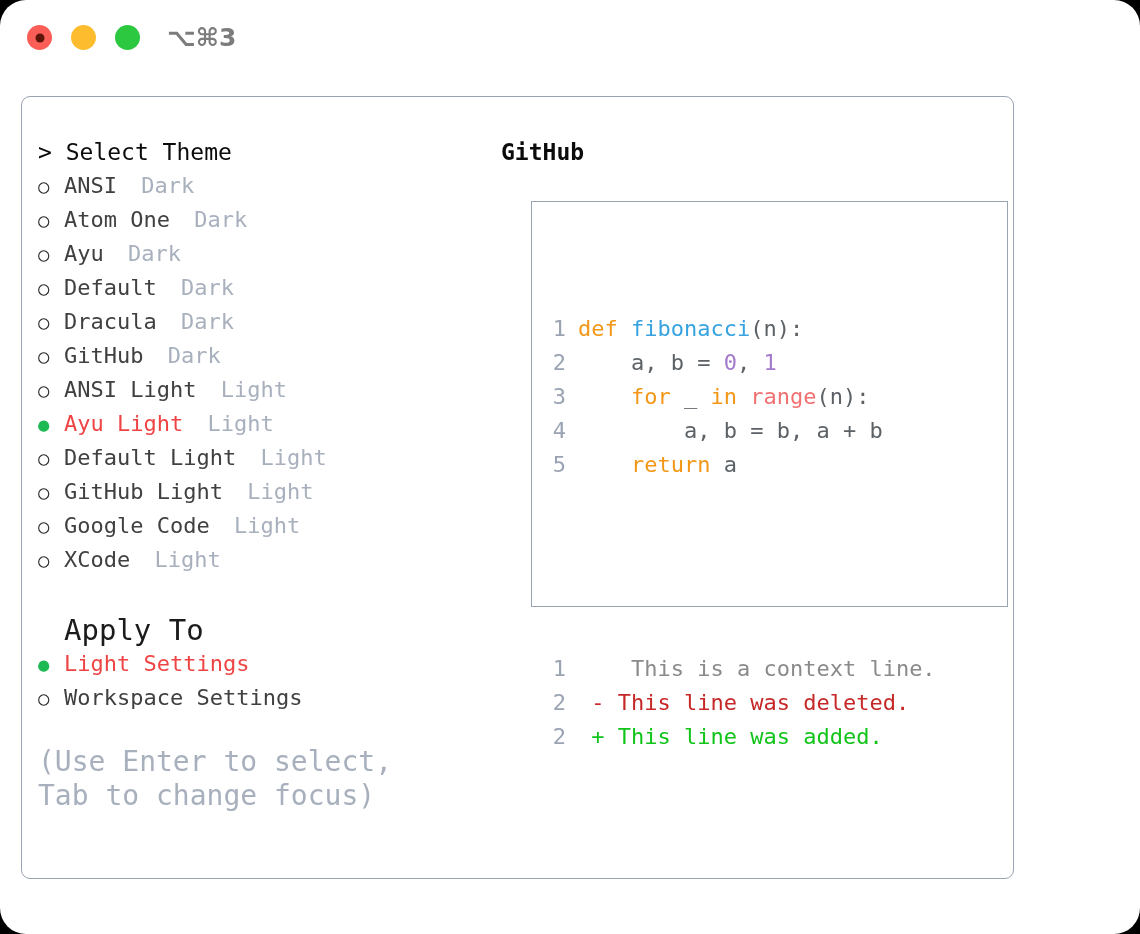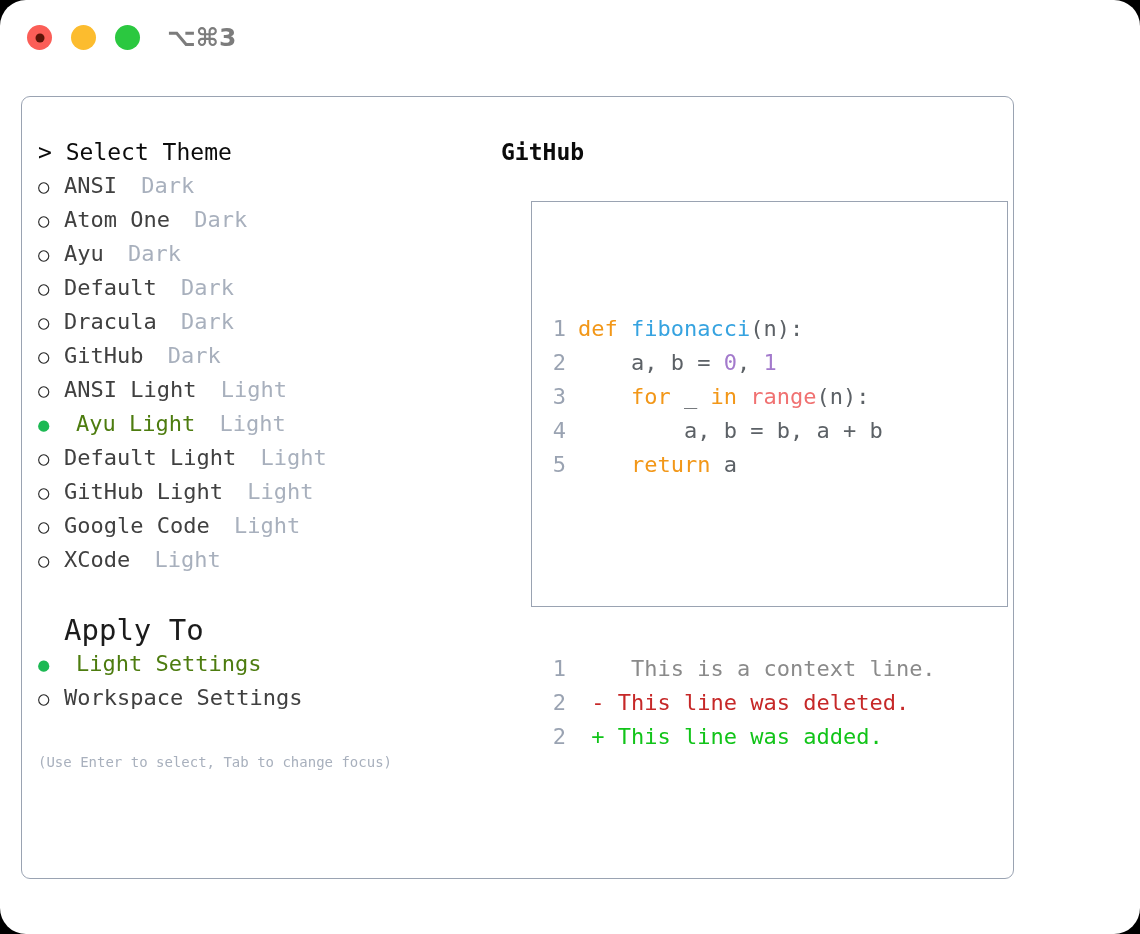--- a/index.html
+++ b/index.html
@@ -110,36 +110,36 @@
     white-space: pre;
   }
   .marker {
     width: 26px;
     flex: 0 0 26px;
     font-size: 19px;
     color: #2b2b2b;
   }
   .marker.sel { color: #1db954; }
   .opt-name { color: #404040; }
-  .opt.selected .opt-name { color: #4d7c0f; margin-left: 12px; }
+  .opt.selected .opt-name { color: #ef4444; }
   .opt-variant { color: #a8b0bd; margin-left: 11px; }
 
   .section-gap { height: 36px; }
 
   .apply-title {
     font-size: 29px;
     line-height: 34px;
     color: #1b1b1b;
     padding-left: 26px;
     white-space: pre;
   }
 
   .hint {
     margin-top: 30px;
-    font-size: 14px;
+    font-size: 28px;
     line-height: 34px;
     color: #a8b0bd;
     width: 410px;
     word-break: break-word;
   }
 
   
   .preview-box {
     position: absolute;
     left: 30px; top: 66px;

